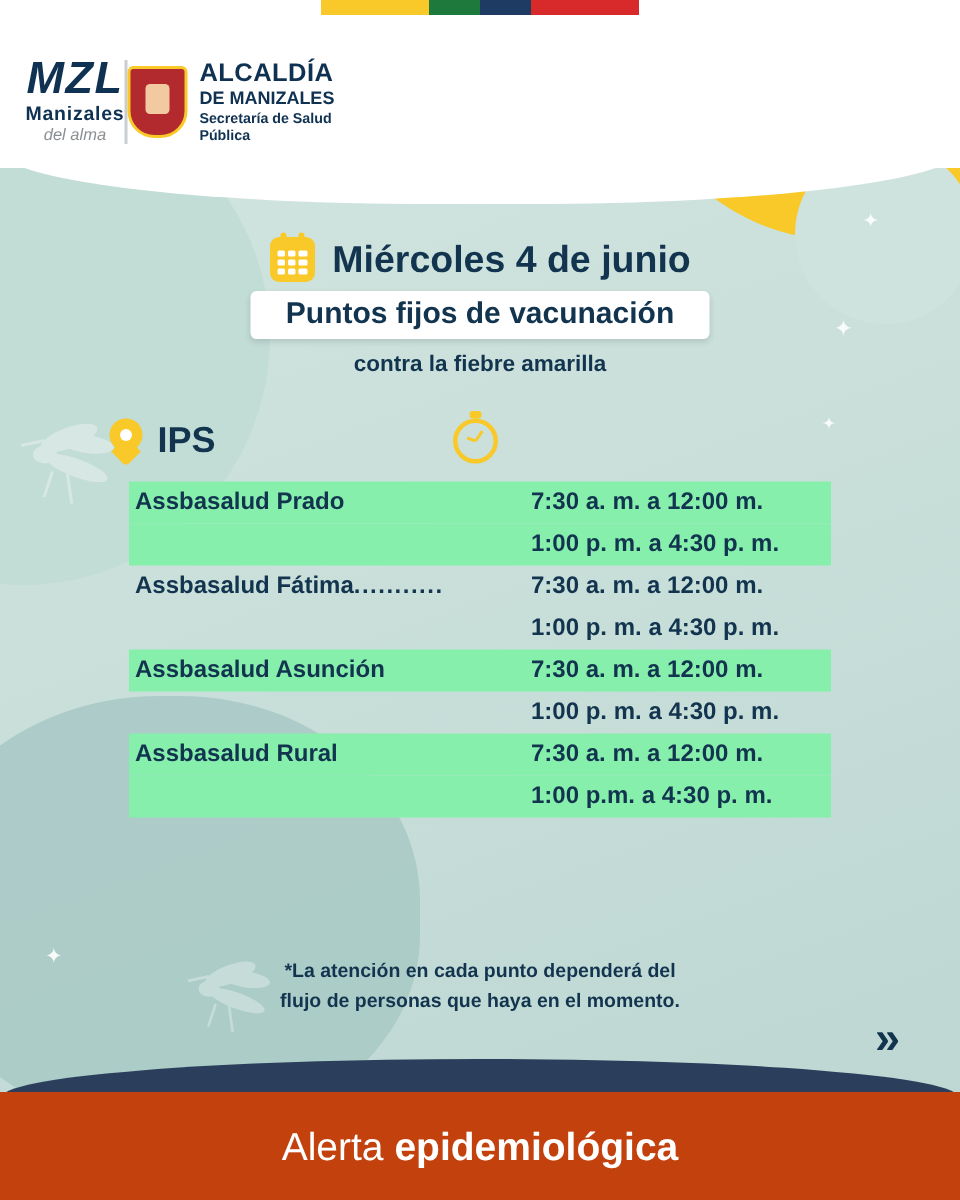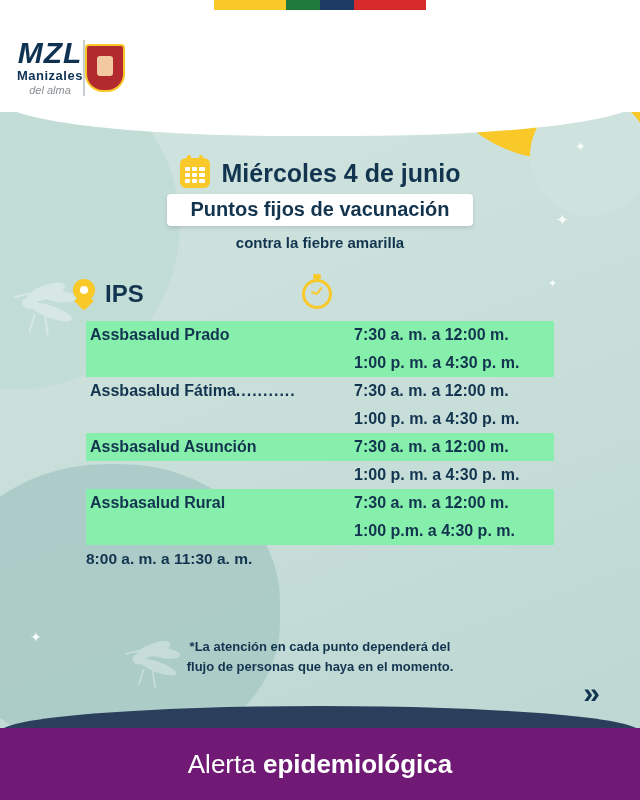--- a/index.html
+++ b/index.html
@@ -354,21 +354,21 @@
     font-weight: bold;
     letter-spacing: -6px;
     line-height: 1;
   }
 
   
   .bottom-bar {
     position: absolute;
     left: 0; right: 0; bottom: 0;
     height: 72px;
-    background: #701a75;
+    background: #c2410c;
     display: flex;
     align-items: center;
     justify-content: center;
     z-index: 7;
   }
   .bottom-bar .txt {
     color: #ffffff;
     font-size: 26px;
   }
   .bottom-bar .txt b { font-weight: bold; }
@@ -435,20 +435,26 @@
 
 <header>
   <div class="mzl">
     <div class="m1">MZL</div>
     <div class="m2">Manizales</div>
     <div class="m3">del alma</div>
   </div>
   <div class="divider-v"></div>
   <div class="alc">
     <div class="shield"></div>
+    <div class="alc-text">
+      <div class="a1">ALCALDÍA</div>
+      <div class="a2">DE MANIZALES</div>
+      <div class="a3">Secretaría de Salud</div>
+      <div class="a4">Pública</div>
+    </div>
   </div>
 </header>
 
 <div class="title-wrap">
   <div class="date-row">
     <div class="cal-icon">
       <div class="grid">
           <i></i>
           <i></i>
           <i></i>
@@ -507,21 +513,20 @@
   </div>
   <div class="srow hl">
     <div class="sname"><span>Assbasalud Rural</span><span class="dots"></span></div>
     <div class="stime">7:30 a. m. a 12:00 m.</div>
   </div>
   <div class="srow hl">
     <div class="sname"><span></span><span class="dots"></span></div>
     <div class="stime">1:00 p.m. a 4:30 p. m.</div>
   </div>
   <div class="srow lab">
-    <div class="stime">8:00 a. m. a 11:30 a. m.</div>
   </div>
 </div>
 
 <div class="footnote">
   <div>*La atención en cada punto dependerá del</div>
   <div>flujo de personas que haya en el momento.</div>
 </div>
 <div class="chevrons">»</div>
 
 <div class="bottom-curve"></div>

